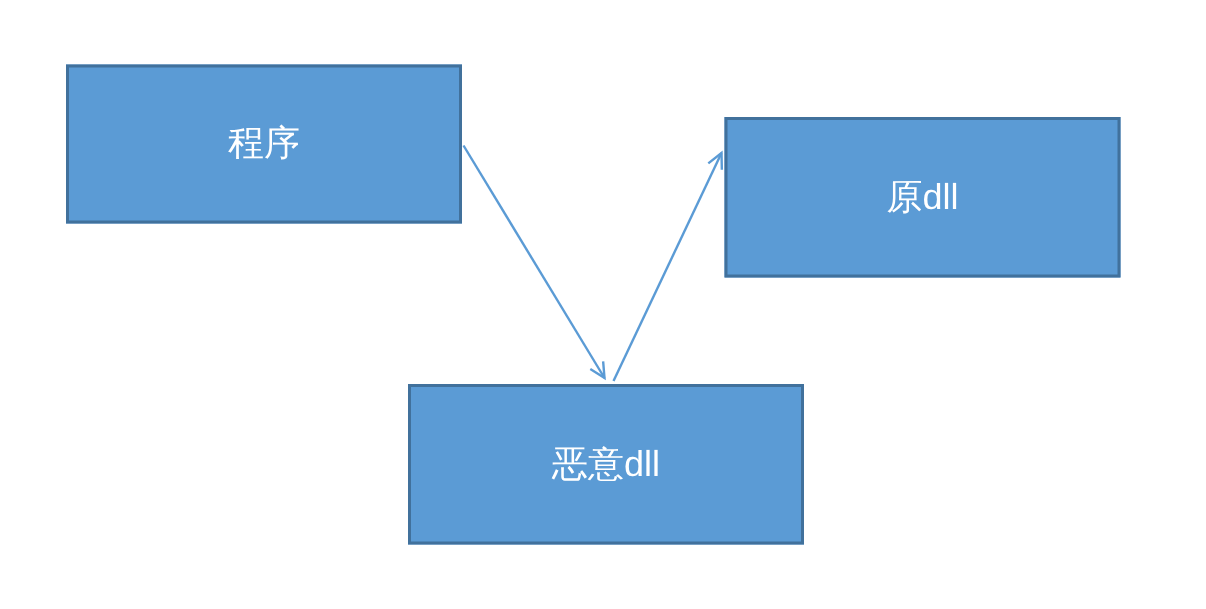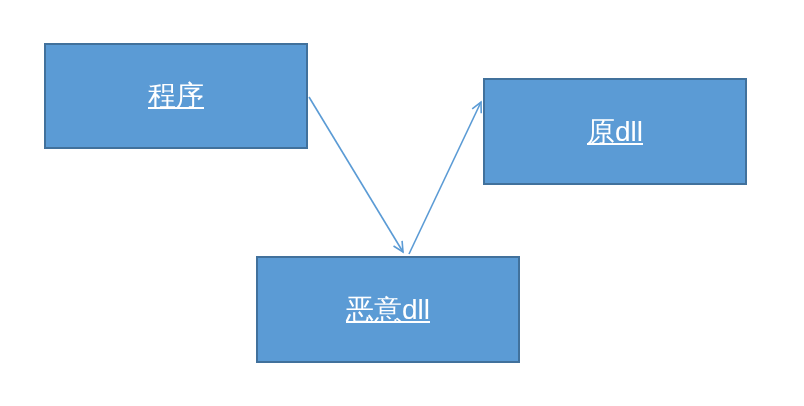--- a/index.html
+++ b/index.html
@@ -27,29 +27,28 @@
     position: absolute;
     box-sizing: border-box;
     background: #5B9BD5;
     border: 2px solid #41719C;
     display: flex;
     align-items: center;
     justify-content: center;
   }
   .node-label {
     color: #ffffff;
-    font-size: 28px;
+    font-size: 24px;
     line-height: 1;
     white-space: nowrap;
     user-select: none;
-    text-decoration: underline;
   }
   #node-program       { left: 44px;  top: 43px;  width: 264px; height: 106px; }
   #node-original-dll  { left: 483px; top: 42px;  width: 264px; height: 107px; margin-top: 36px; }
-  #node-malicious-dll { left: 256px; top: 256px; width: 264px; height: 107px; }
+  #node-malicious-dll { left: 272px; top: 256px; width: 264px; height: 107px; }
 </style>
 </head>
 <body>
 
 <div class="canvas">
 
   <svg class="edges-layer" width="804" height="406" viewBox="0 0 804 406" xmlns="http://www.w3.org/2000/svg">
     <defs>
       <marker id="arrow-open" markerUnits="userSpaceOnUse" markerWidth="14" markerHeight="14" viewBox="0 0 14 14" refX="12" refY="7" orient="auto">
         <path d="M2,2 L12,7 L2,12" fill="none" stroke="#5B9BD5" stroke-width="1.6"></path>

